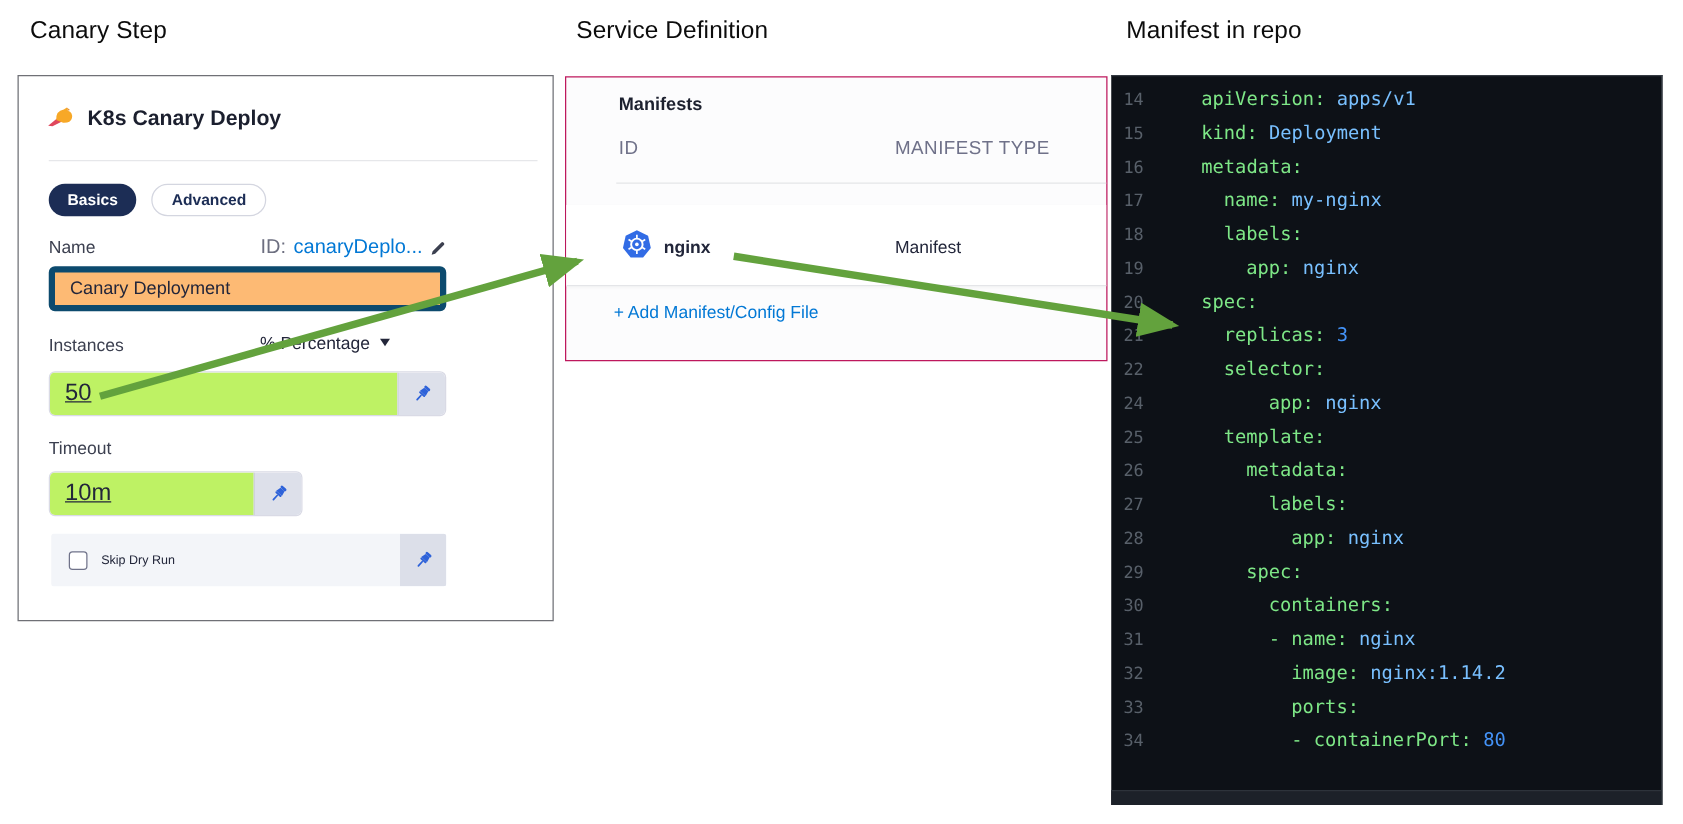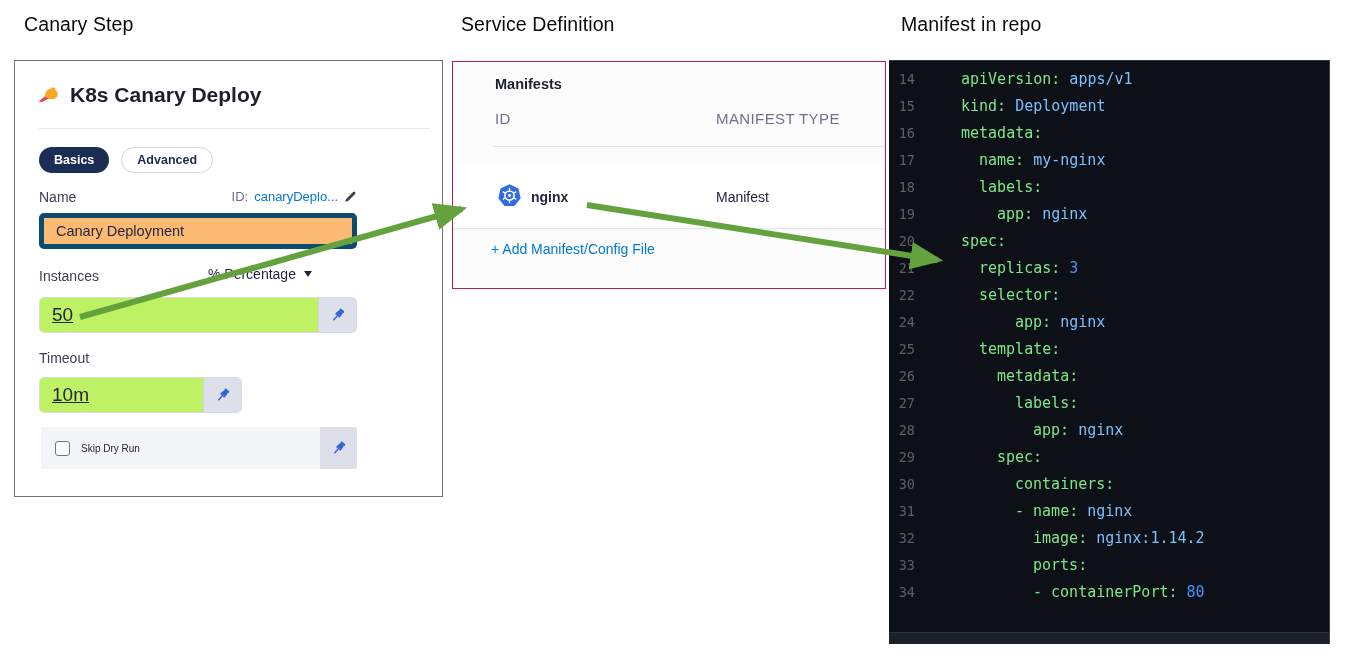--- a/index.html
+++ b/index.html
@@ -10,31 +10,31 @@
   }
   .abs{position:absolute;}
   
   .section-title{position:absolute;top:13px;font-size:19.5px;color:#0c0c0c;letter-spacing:.1px;}
   #title-1{left:24px;} #title-2{left:461px;} #title-3{left:901px;}
 
   
   #canary-panel{left:14px;top:60px;width:429px;height:437px;background:#fff;
     border:1.5px solid #6f7076;box-sizing:border-box;}
   .card-header{position:absolute;left:22px;top:22px;display:flex;align-items:center;gap:10px;}
-  .card-title{font-size:21px;font-weight:bold;color:#1b1f2e;}
+  .card-title{font-size:17px;font-weight:bold;color:#1b1f2e;}
   .card-divider{position:absolute;left:24px;right:12px;top:67px;height:1px;background:#e6e7ea;}
   .tabs{position:absolute;left:24px;top:86px;display:flex;gap:12px;}
   .pill{height:26px;line-height:26px;padding:0 15px;border-radius:14px;font-size:12.5px;
     font-weight:bold;cursor:pointer;box-sizing:border-box;}
   .pill.active{background:var(--navy,#1c2d55);color:#fff;}
   .pill.inactive{background:#fff;color:var(--navy,#1c2d55);border:1px solid #d4d6e0;line-height:24px;}
   .field-label{font-size:14px;color:#3c4050;}
   .name-row{position:absolute;left:24px;top:128px;width:318px;display:flex;
     justify-content:space-between;align-items:flex-start;}
-  .id-block{display:flex;align-items:center;gap:6px;font-size:13px;}
+  .id-block{display:flex;align-items:center;gap:6px;font-size:16px;}
   .id-label{color:#6d6f80;}
   .id-value{color:var(--accent-blue,#0278d5);font-weight:500;cursor:pointer;}
   .text-input{position:absolute;box-sizing:border-box;border:5px solid #0c4a6e;border-radius:5px;
     font-family:"Liberation Sans",sans-serif;font-size:14.5px;color:#23263a;padding:0 12px;
     background:#fdba74;outline:none;}
   #name-input{left:24px;top:152px;width:318px;height:36px;}
   .instances-label{position:absolute;left:24px;top:207px;}
   .unit-dropdown{position:absolute;left:193px;top:205px;display:flex;align-items:center;gap:8px;
     font-size:14px;color:#23263a;cursor:pointer;}
   .caret-down{width:0;height:0;border-left:4.5px solid transparent;border-right:4.5px solid transparent;

